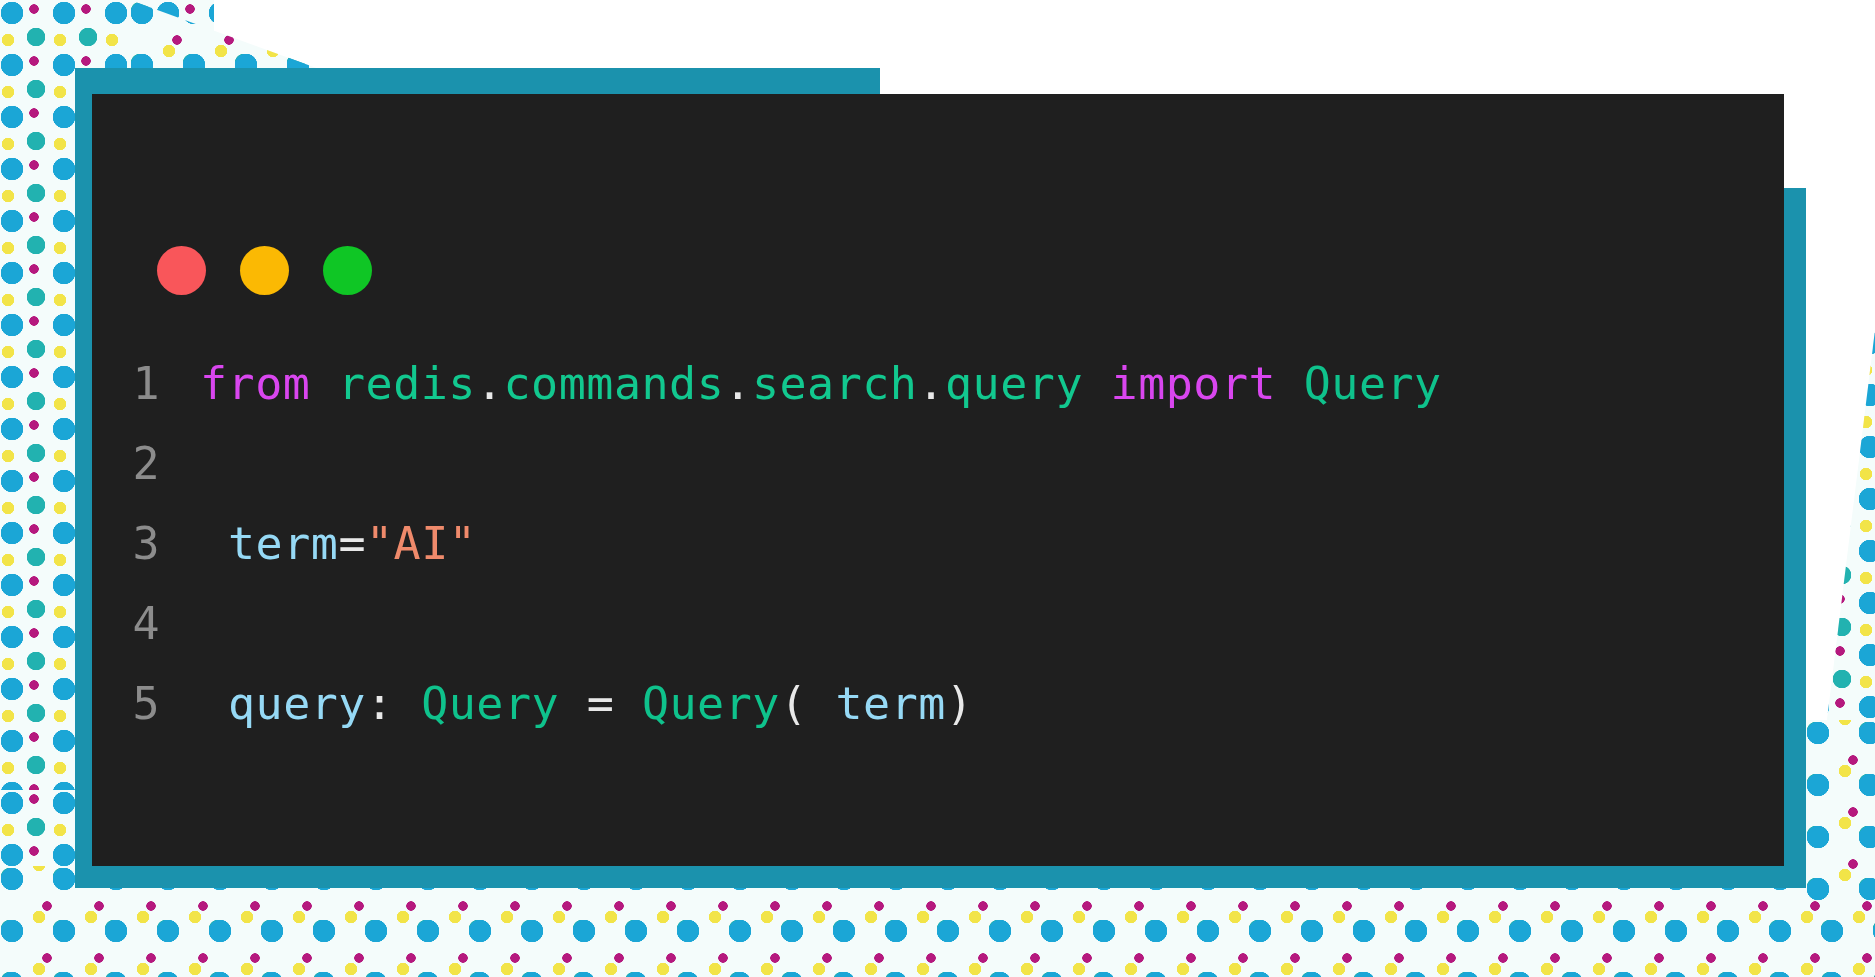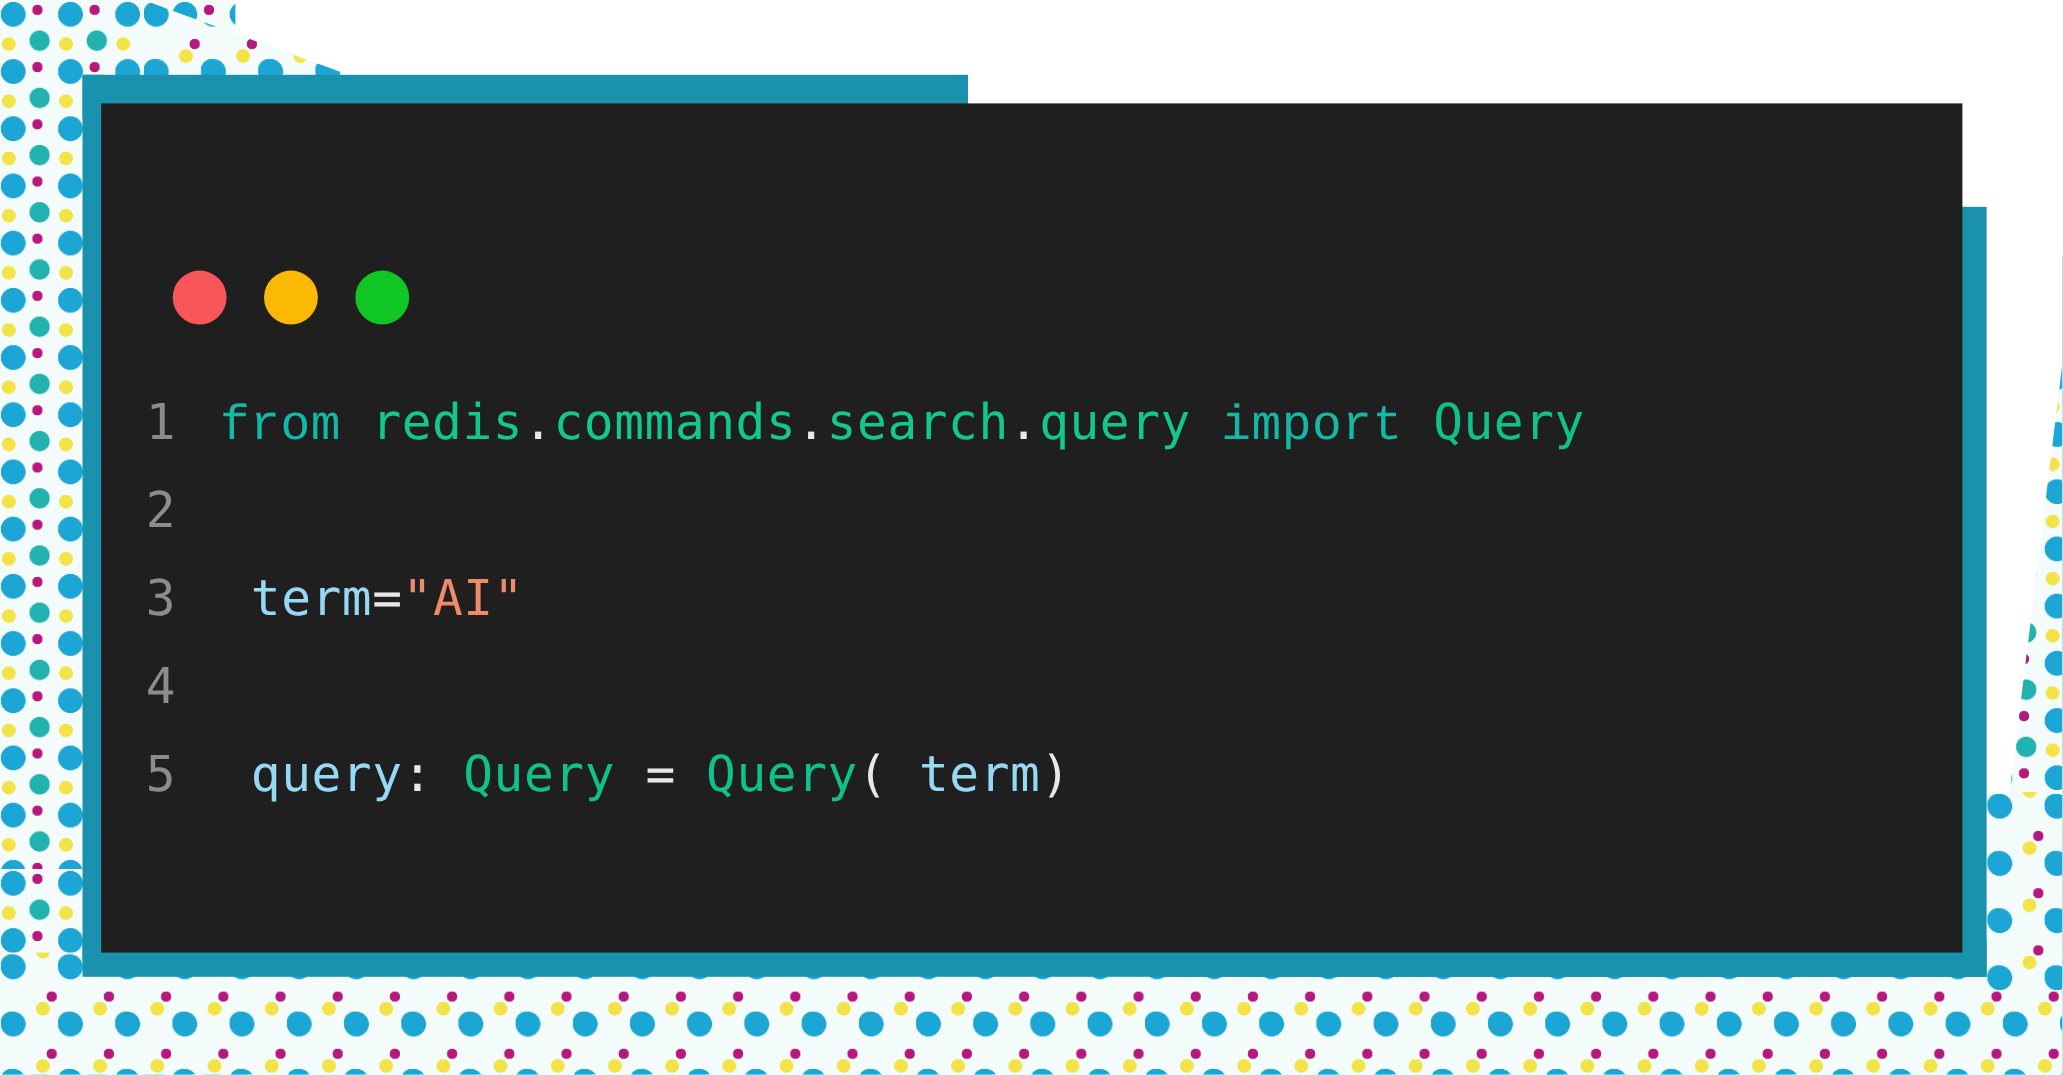--- a/index.html
+++ b/index.html
@@ -174,21 +174,21 @@
   }
   .linecode {
     flex: 1 1 auto;
     white-space: pre;
     font-family: "DejaVu Sans Mono", "Liberation Mono", monospace;
     font-size: 45px;
     letter-spacing: 0.5px;
   }
 
   
-  .tok-keyword  { color: #14b8a6; font-family: Liberation Mono, monospace; }
+  .tok-keyword  { color: #d946ef; }
   .tok-module   { color: #12c88f; }
   .tok-punct    { color: #e8e8e8; }
   .tok-var      { color: #96d9f5; margin-left: 28px; }
   .tok-string   { color: #ef8a6b; }
   .tok-class    { color: #0fc28c; }
   .tok-op       { color: #e8e8e8; }
   .tok-plain    { color: #e8e8e8; }
 </style>
 </head>
 <body>

